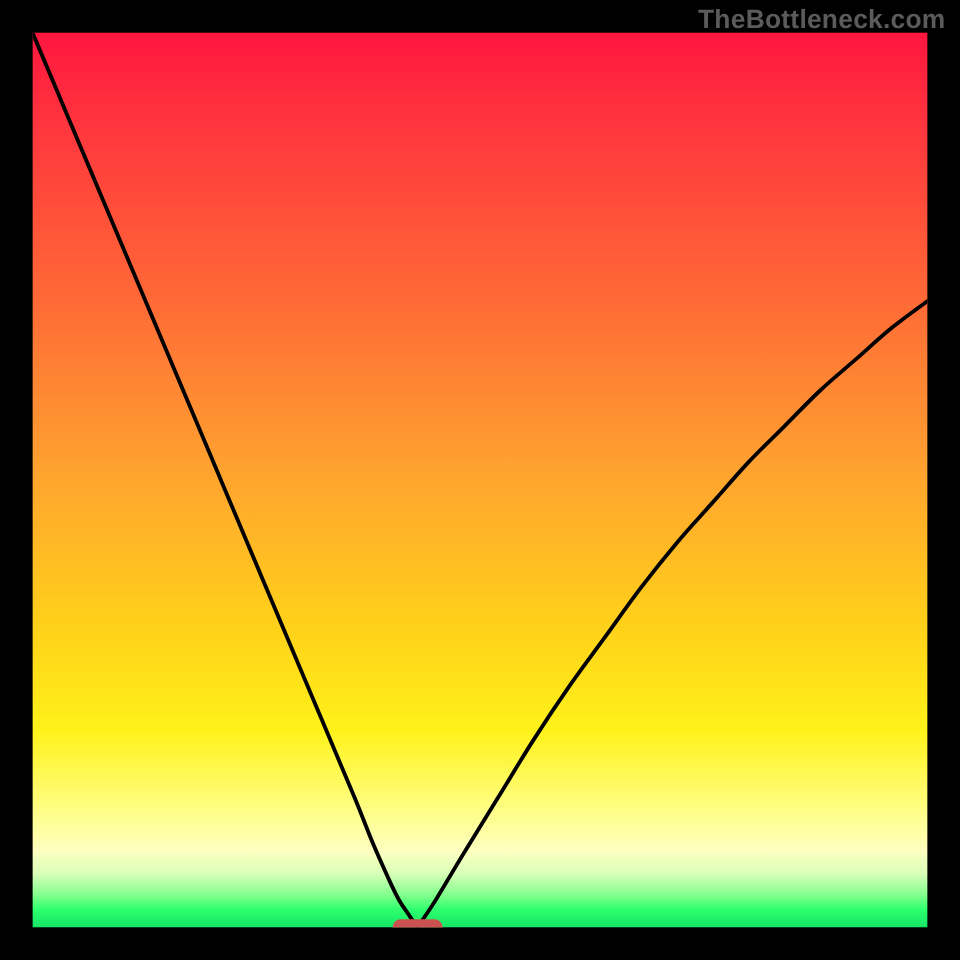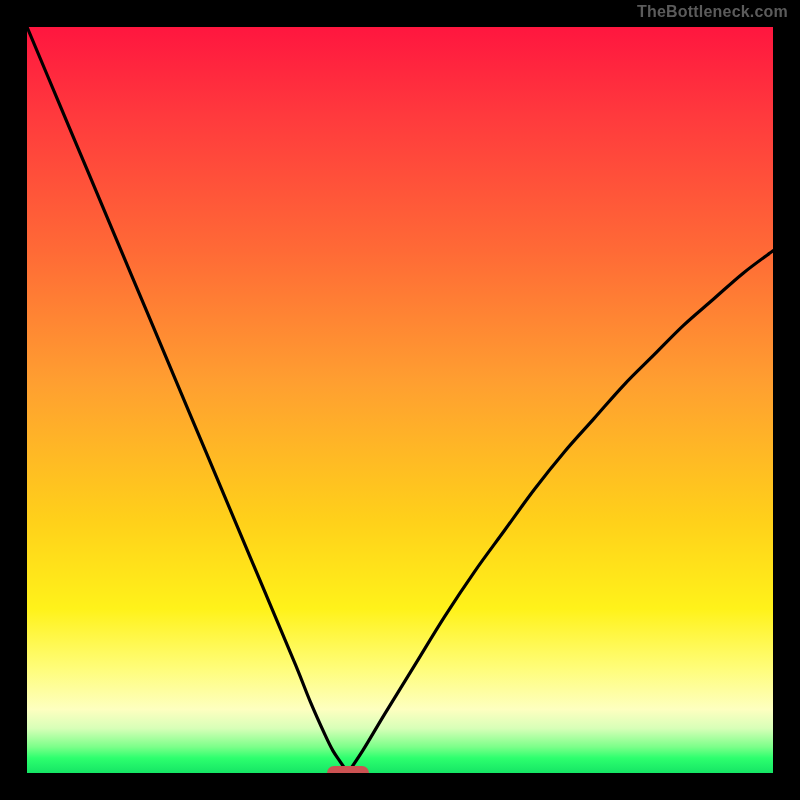--- a/index.html
+++ b/index.html
@@ -63,21 +63,21 @@
     width: 42px;
     height: 14px;
     border-radius: 7px;
     background: #cc5252;
     transform: translate(-50%, -50%);
   }
   .watermark {
     position: absolute;
     top: 3px;
     right: 12px;
-    font-size: 16px;
+    font-size: 22px;
     font-weight: 600;
     color: #5b5b5b;
     letter-spacing: 0.2px;
     user-select: none;
   }
 </style>
 </head>
 <body>
 
 <div class="frame">

